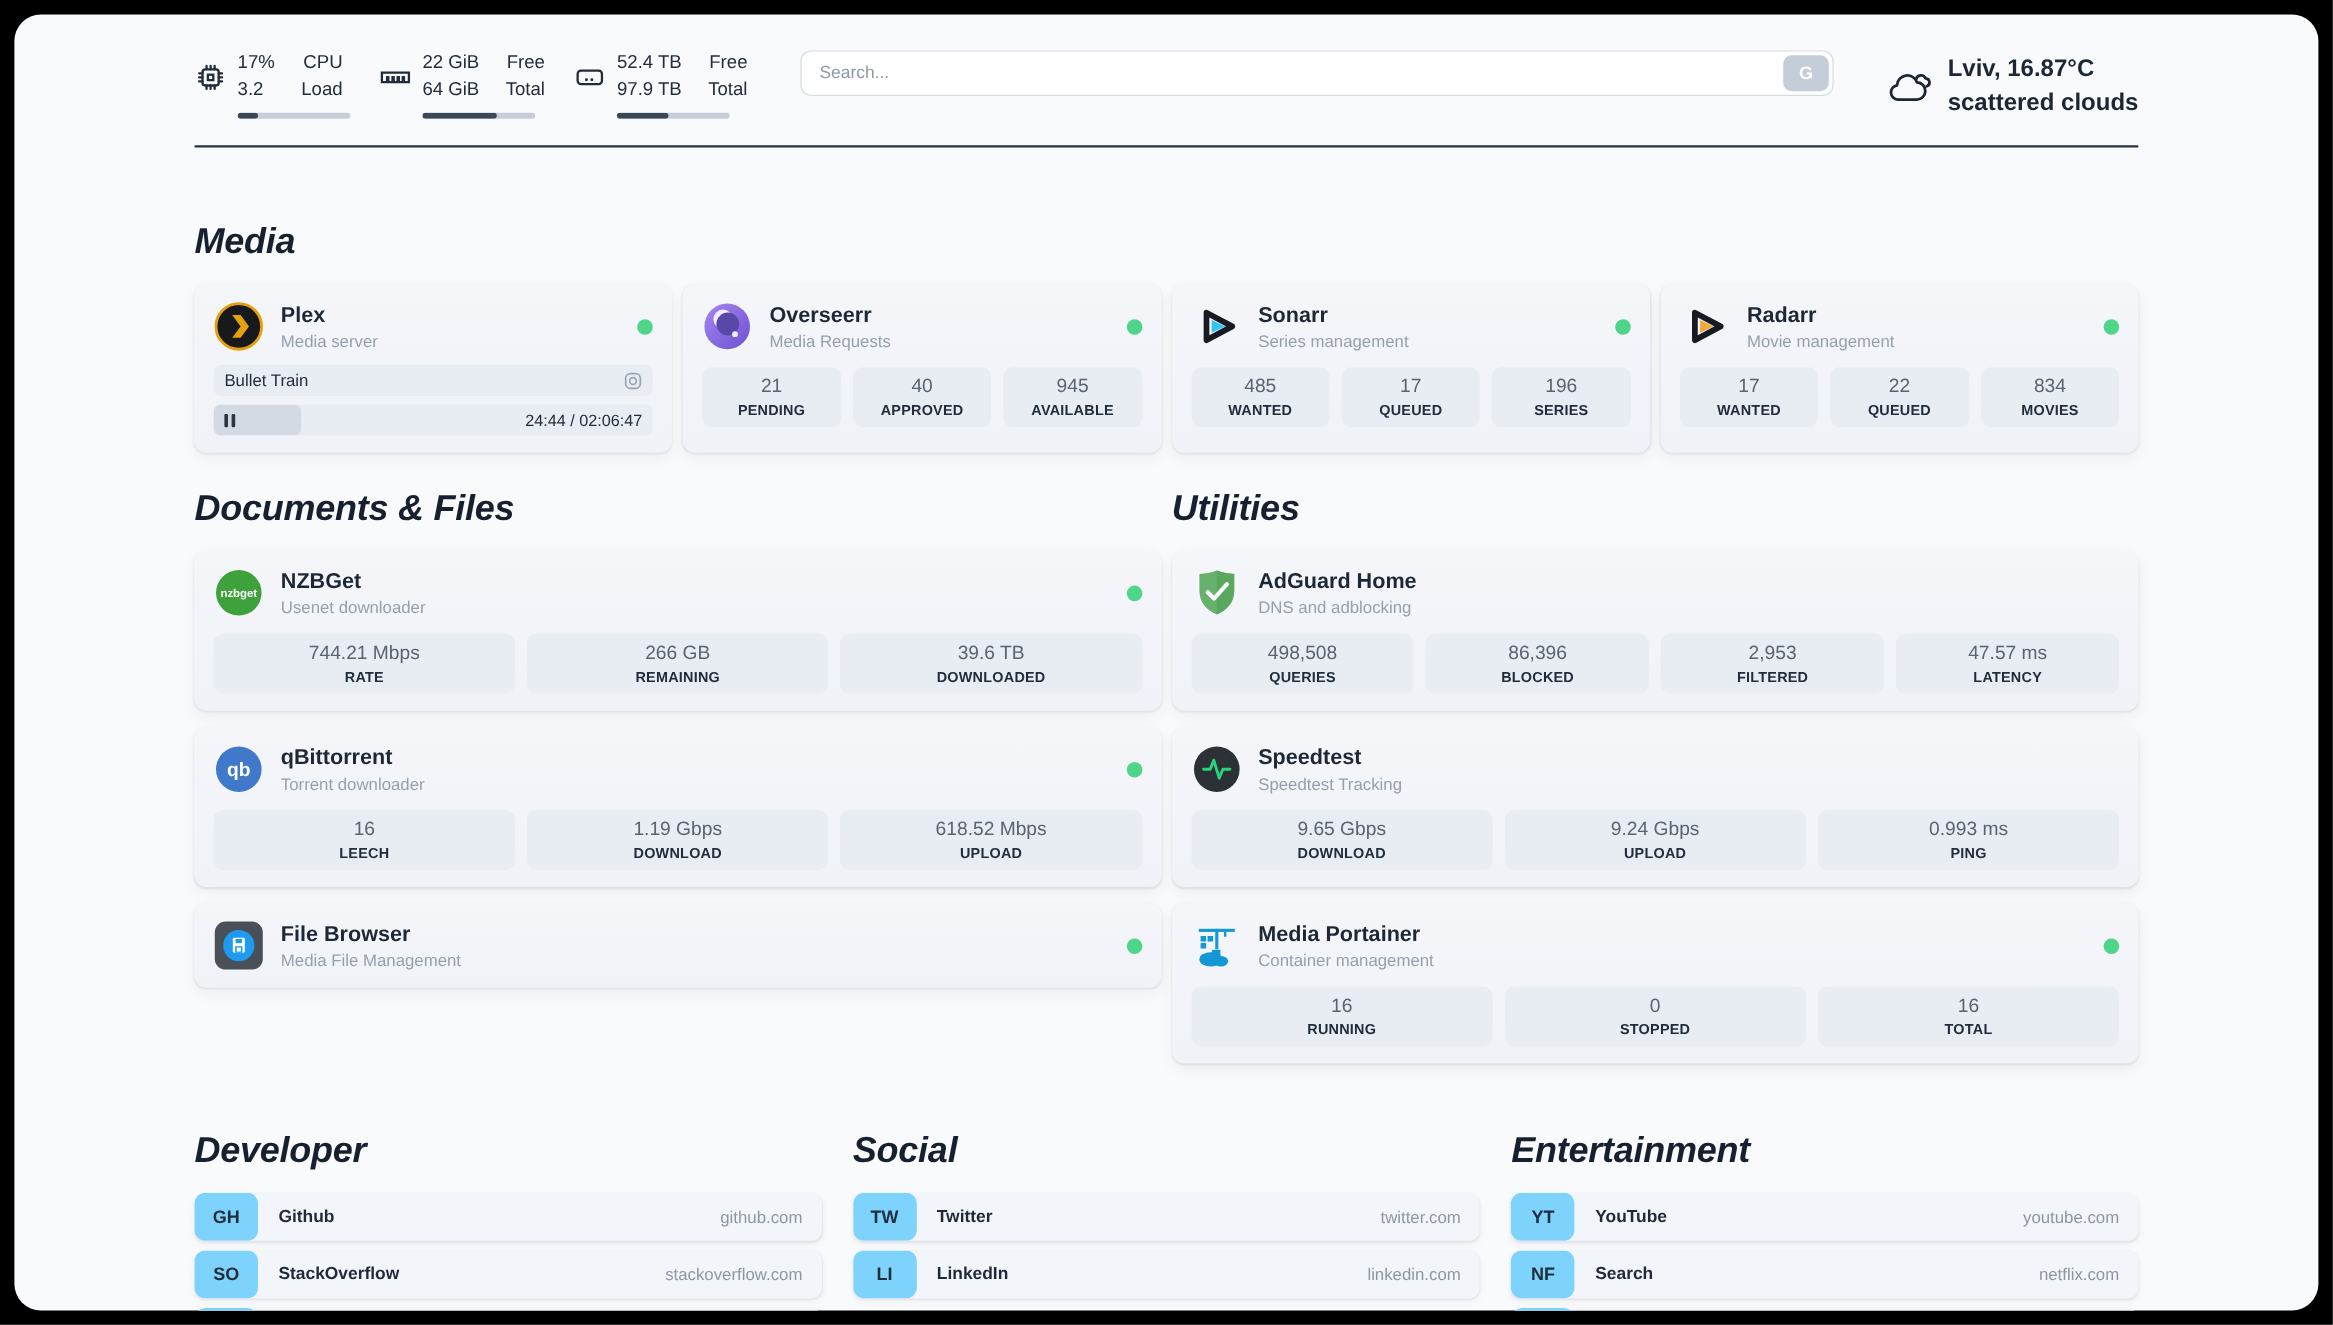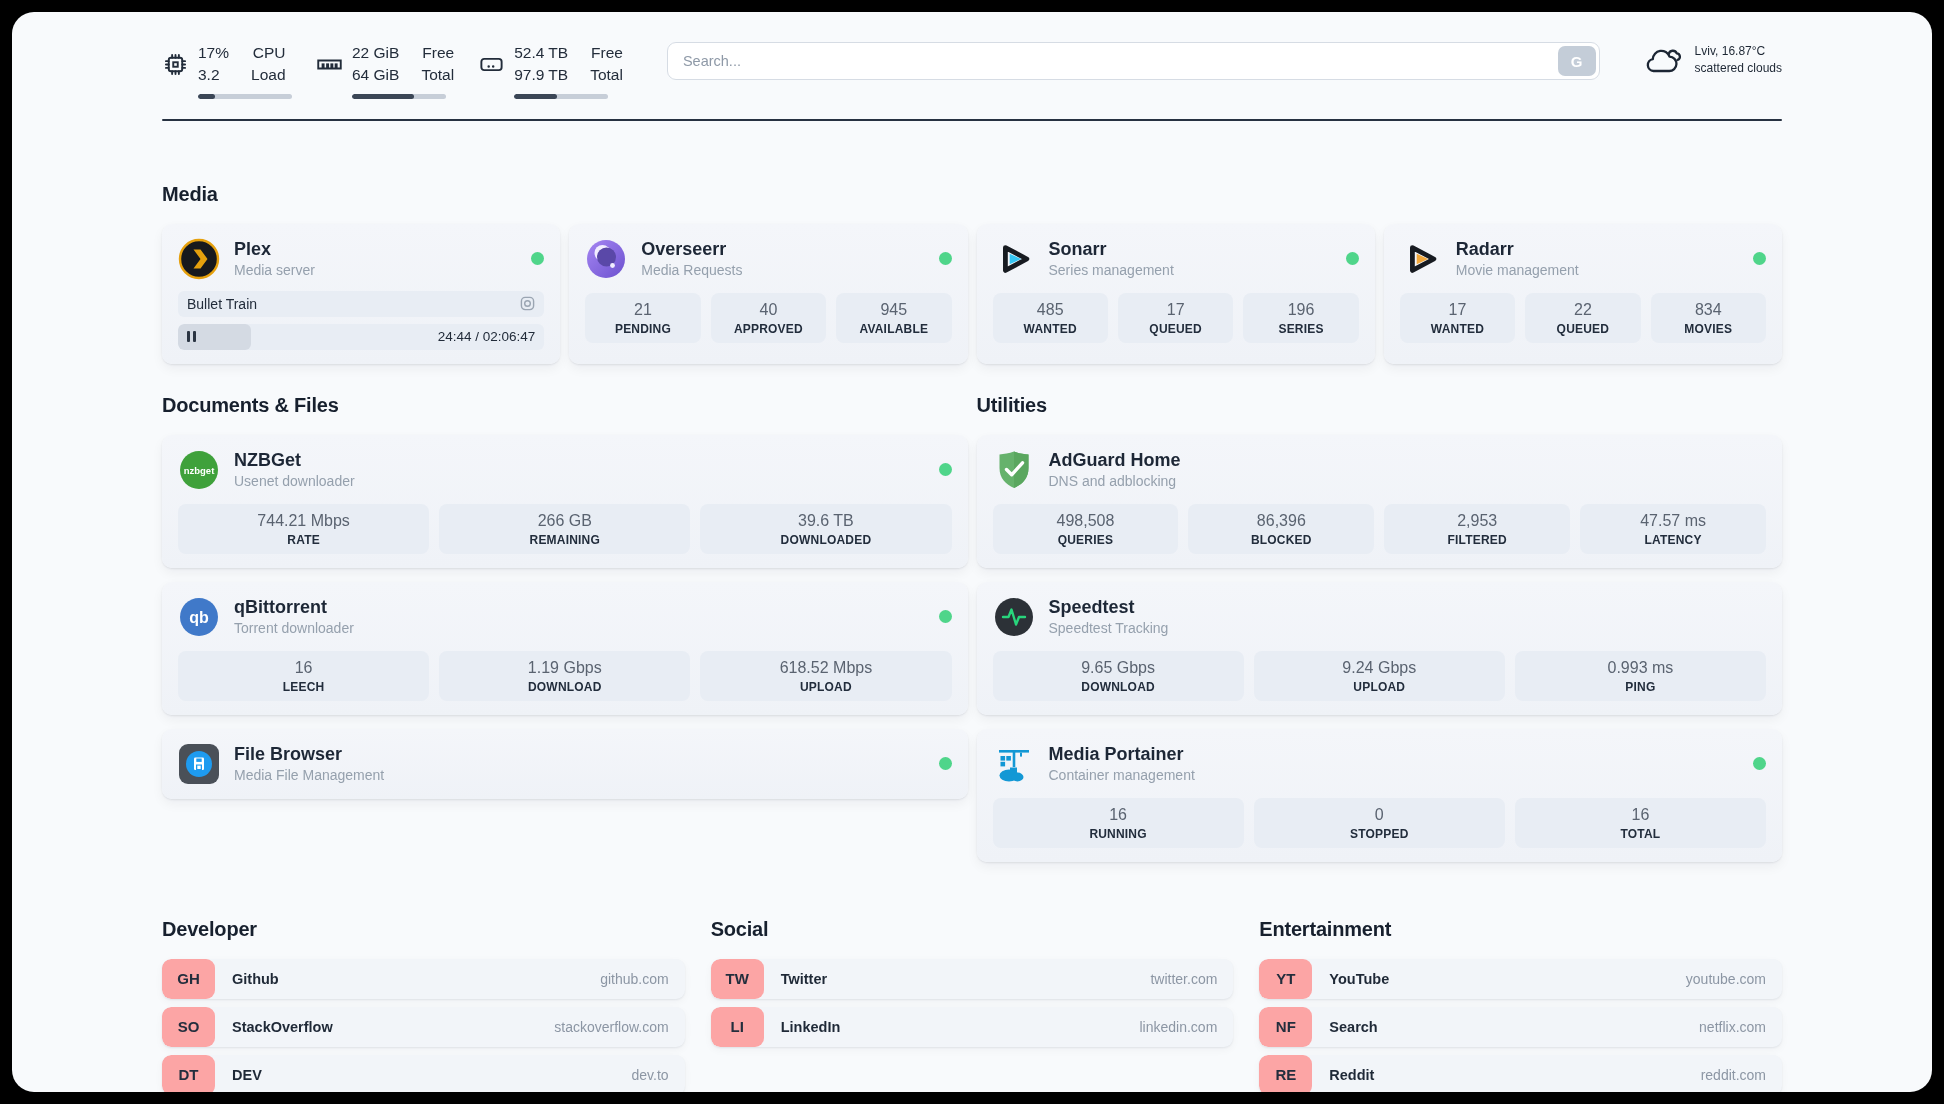--- a/index.html
+++ b/index.html
@@ -33,25 +33,25 @@
     background:#fff; padding:0 52px 0 15px; font-size:14.5px; color:#222c3a;
     font-family:"Liberation Sans", sans-serif; outline:none;
   }
   .search-input::placeholder { color:#8e99a7; }
   .search-btn {
     position:absolute; right:4px; top:4px; width:38px; height:30px;
     background:#c4cdd8; border:none; border-radius:7px; color:#fff;
     font-size:15px; font-weight:bold; font-family:"Liberation Sans", sans-serif; cursor:pointer;
   }
   .weather { display:flex; align-items:center; gap:13px; padding-top:3px; }
-  .weather-text { font-size:12px; line-height:1.45; color:#1d2734; }
+  .weather-text { font-size:20px; line-height:1.45; color:#1d2734;font-weight:bold; }
   .divider { margin-top:20px; height:2px; background:#273141; border-radius:1px; }
 
   
-  .section-title { font-size:20px; font-weight:700; color:#17202e; letter-spacing:-.2px; margin-bottom:18px; }
+  .section-title { font-size:30px; font-weight:700; color:#17202e; letter-spacing:-.2px; margin-bottom:18px;font-style:italic; }
   .media-section { margin-top:62px; }
   .media-grid { display:grid; grid-template-columns:repeat(4,1fr); gap:9px; }
 
   .card {
     background:linear-gradient(180deg,#f4f6fa,#eff2f7);
     border-radius:10px; padding:14px 16px;
     box-shadow:0 1px 2px rgba(15,23,42,.09), 0 5px 12px rgba(15,23,42,.05);
   }
   .app-head { display:flex; align-items:center; gap:14px; cursor:pointer; }
   .app-icon { width:42px; height:42px; flex:0 0 auto; }
@@ -82,21 +82,21 @@
 
   
   .links { display:grid; grid-template-columns:repeat(3,1fr); gap:26px; margin-top:56px; padding-bottom:40px; }
   .link-rows { display:flex; flex-direction:column; gap:8px; }
   .link-row {
     height:40px; background:#f2f5f9; border-radius:9px; display:flex; align-items:center;
     overflow:hidden; box-shadow:0 1px 2px rgba(15,23,42,.07), 0 3px 8px rgba(15,23,42,.04);
     cursor:pointer;
   }
   .link-abbr {
-    width:53px; height:100%; background:#fca5a5; border-radius:9px;
+    width:53px; height:100%; background:#7dd3fc; border-radius:9px;
     display:flex; align-items:center; justify-content:center;
     font-size:15px; font-weight:600; color:#232e3d; flex:0 0 auto;
   }
   .link-name { margin-left:17px; font-size:14.5px; color:#1f2937;font-weight:bold; }
   .link-url { margin-left:auto; margin-right:16px; font-size:14px; color:#8c96a4; }
 
   svg { display:block; }
 </style>
 </head>
 <body>

